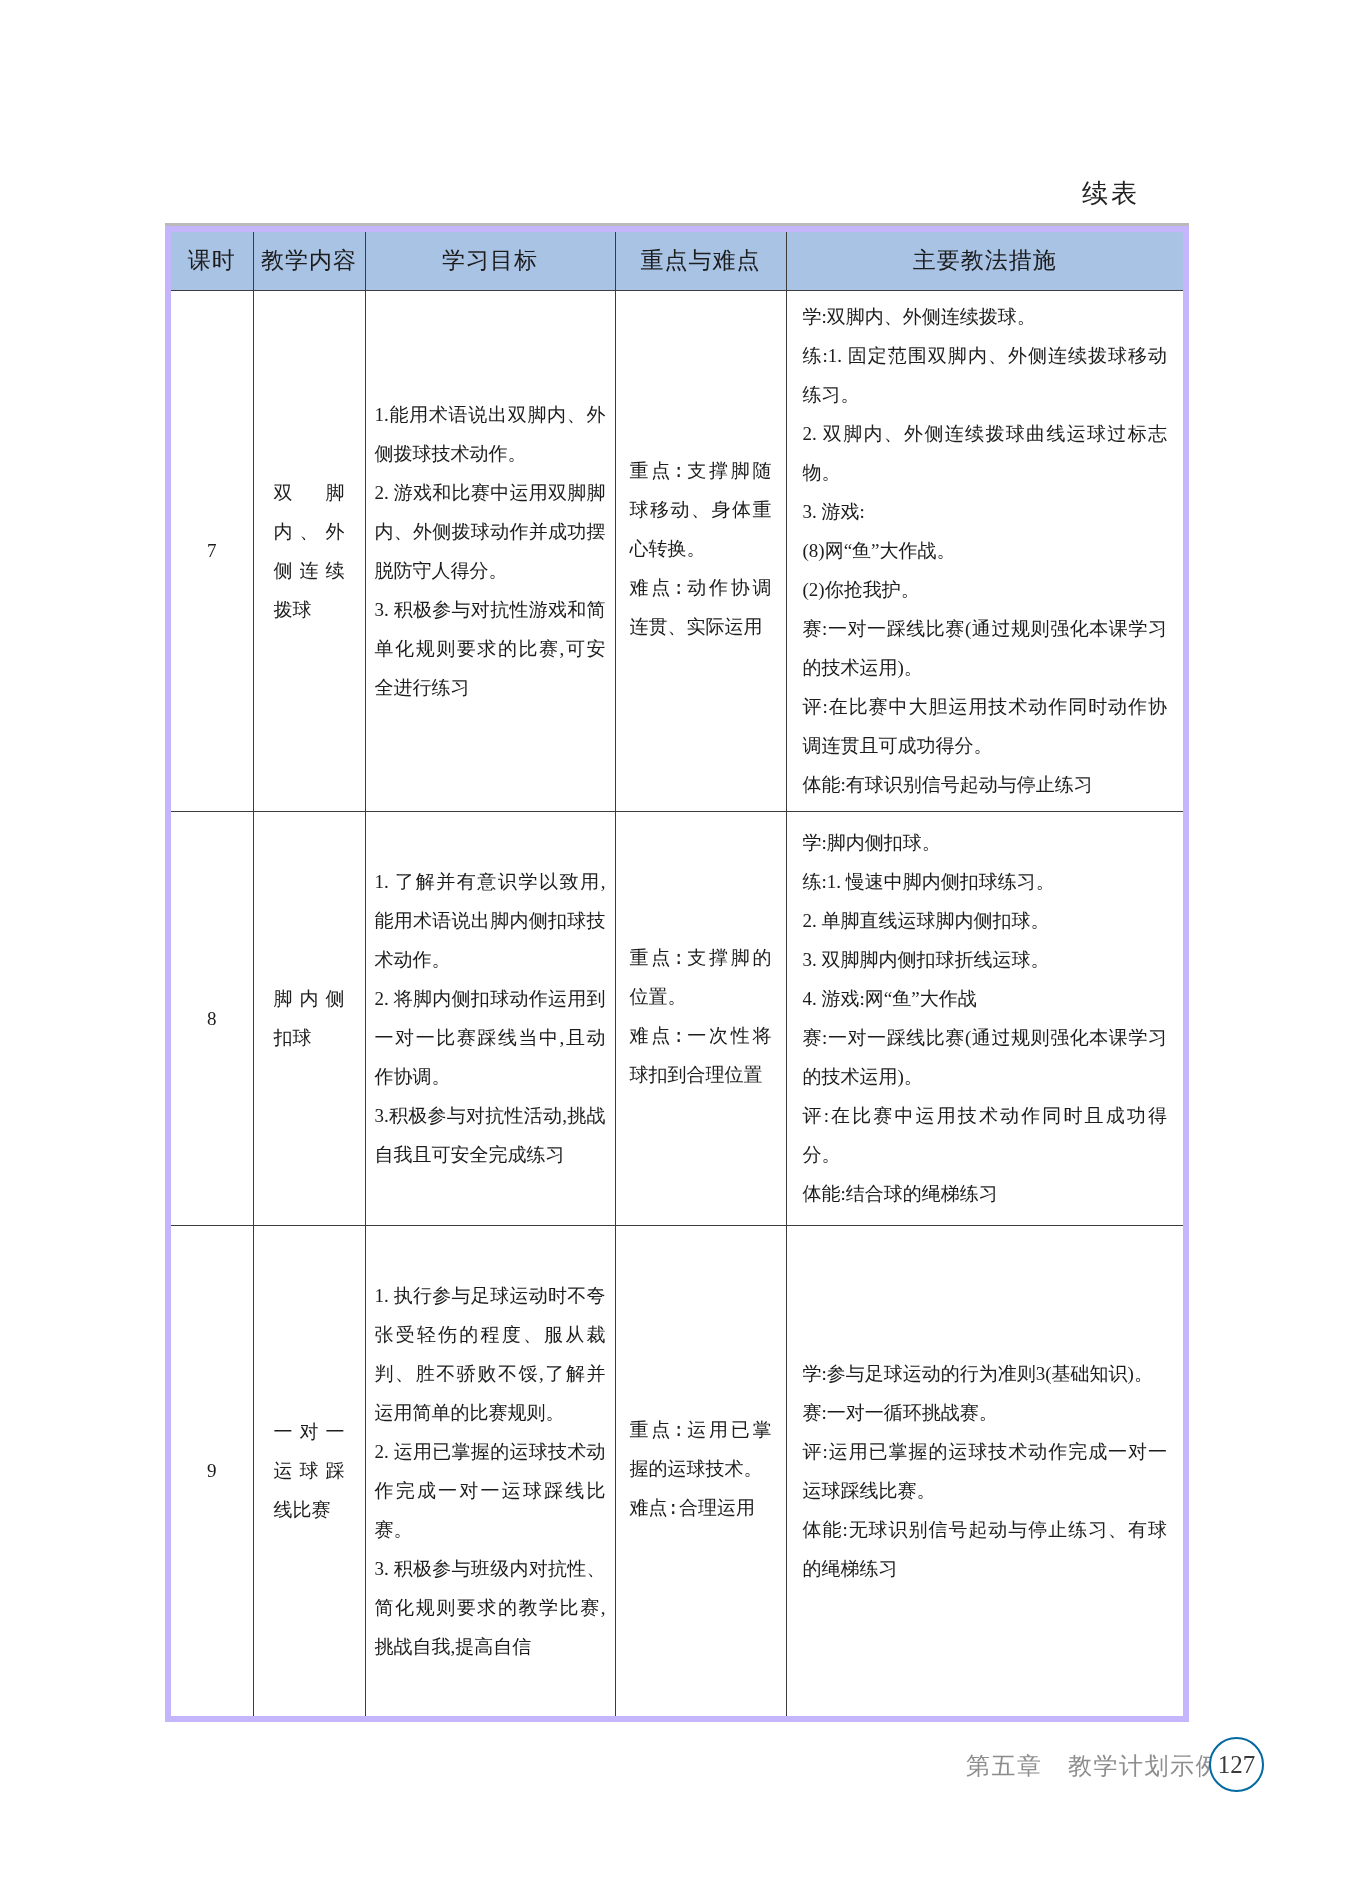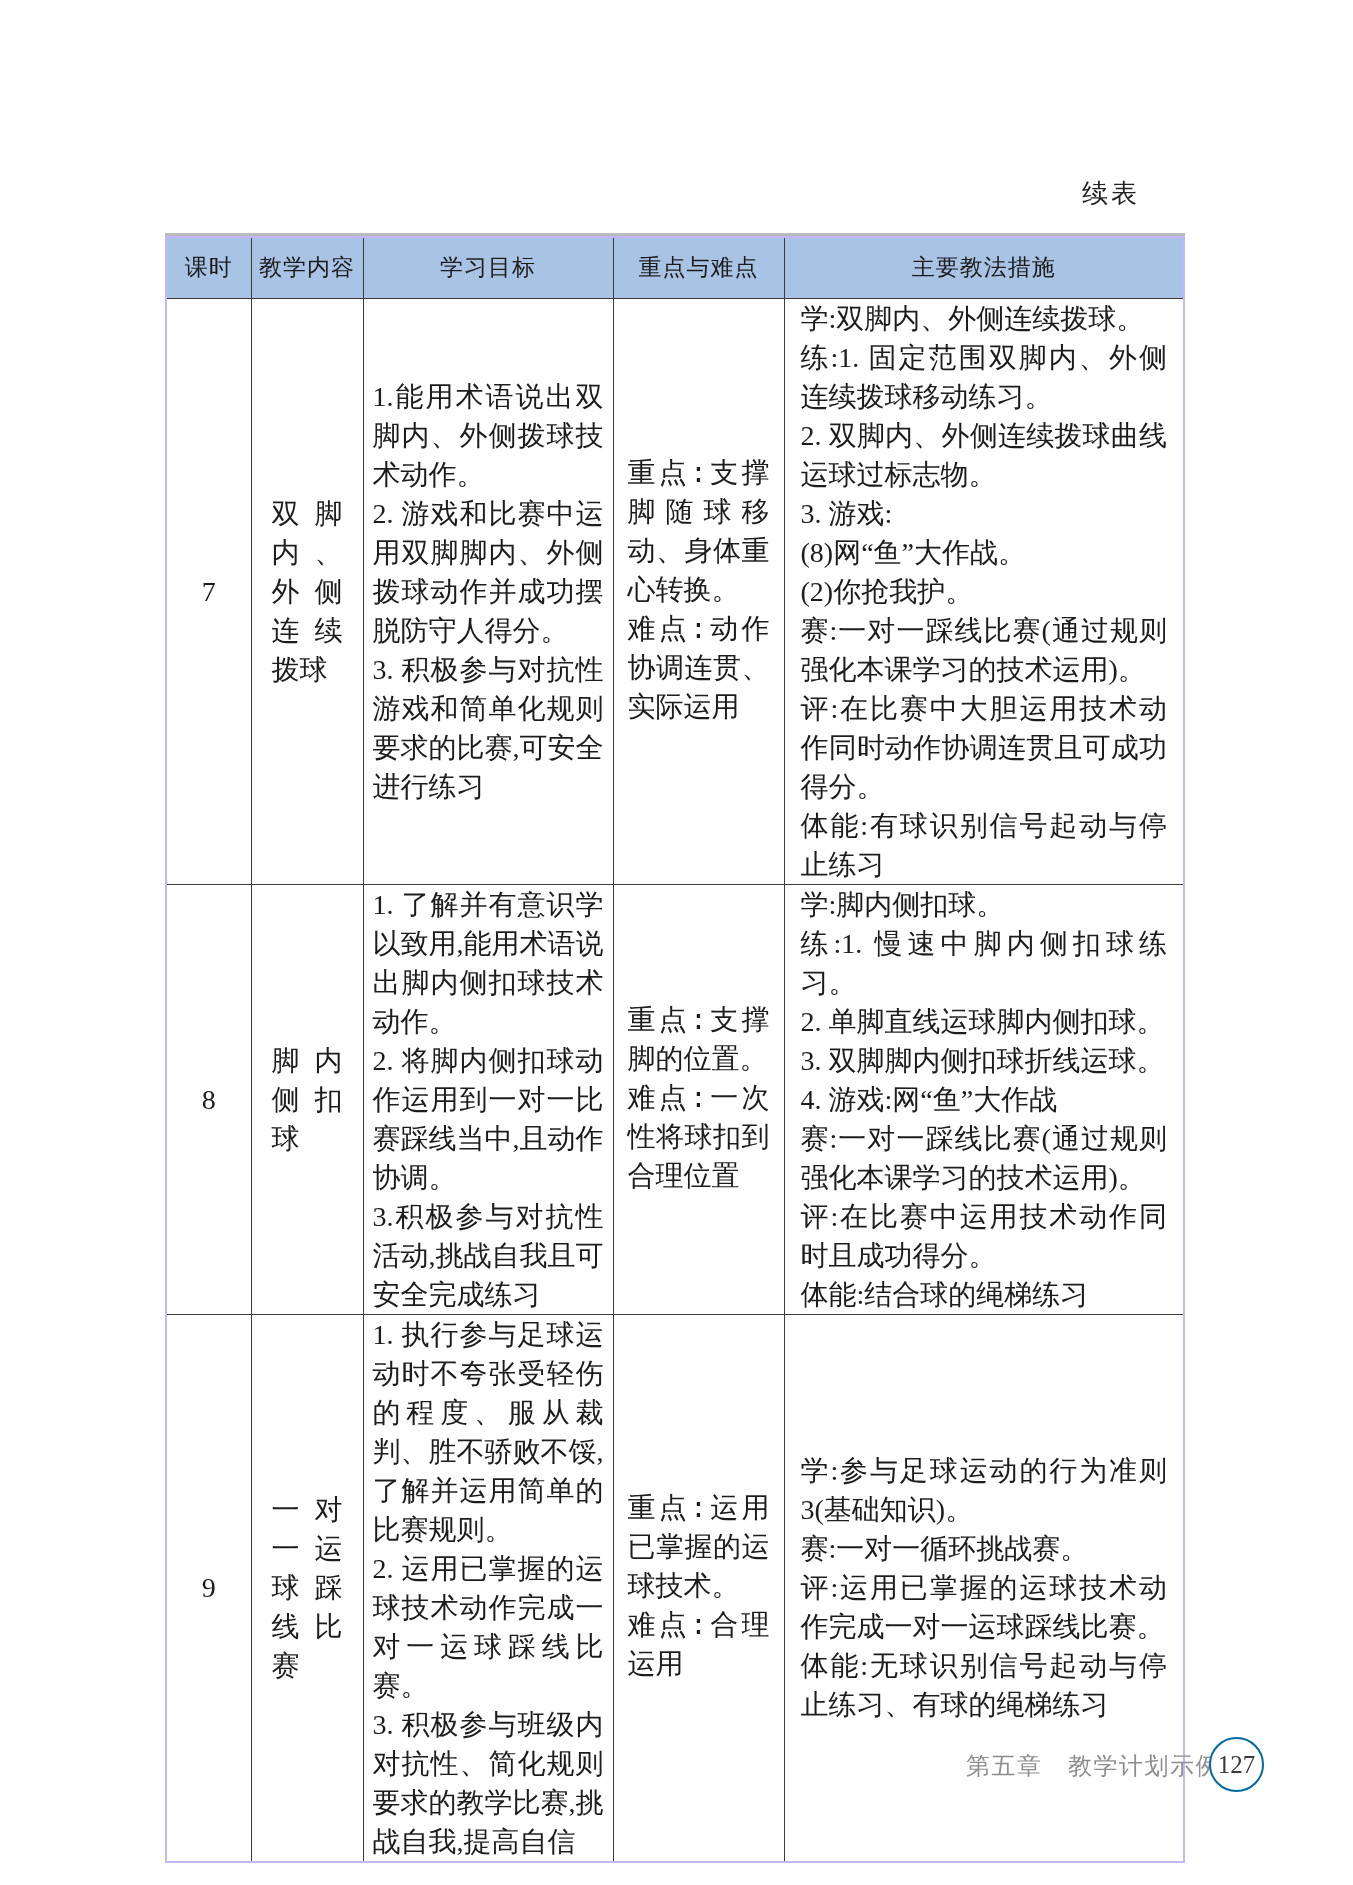--- a/index.html
+++ b/index.html
@@ -23,28 +23,27 @@
     letter-spacing:3px;
     color:#222222;
   }
   table.plan {
     position:absolute;
     left:165px;
     top:226px;
     width:1018px;
     border-collapse:collapse;
     table-layout:fixed;
-    border:2px solid #c4b5fd;
+    border:6px solid #c4b5fd;
     box-shadow:0 -3px 0 rgba(130,130,130,0.55);
-    margin-top:10px;
   }
   .plan th, .plan td {
     border:1px solid #3c3c3c;
     vertical-align:middle;
-    font-size:28px;
+    font-size:19px;
     line-height:39px;
     font-weight:normal;
   }
   .plan th {
     background:#a9c3e5;
     height:61px;
     font-size:23px;
     letter-spacing:1px;
     text-align:center;
   }

